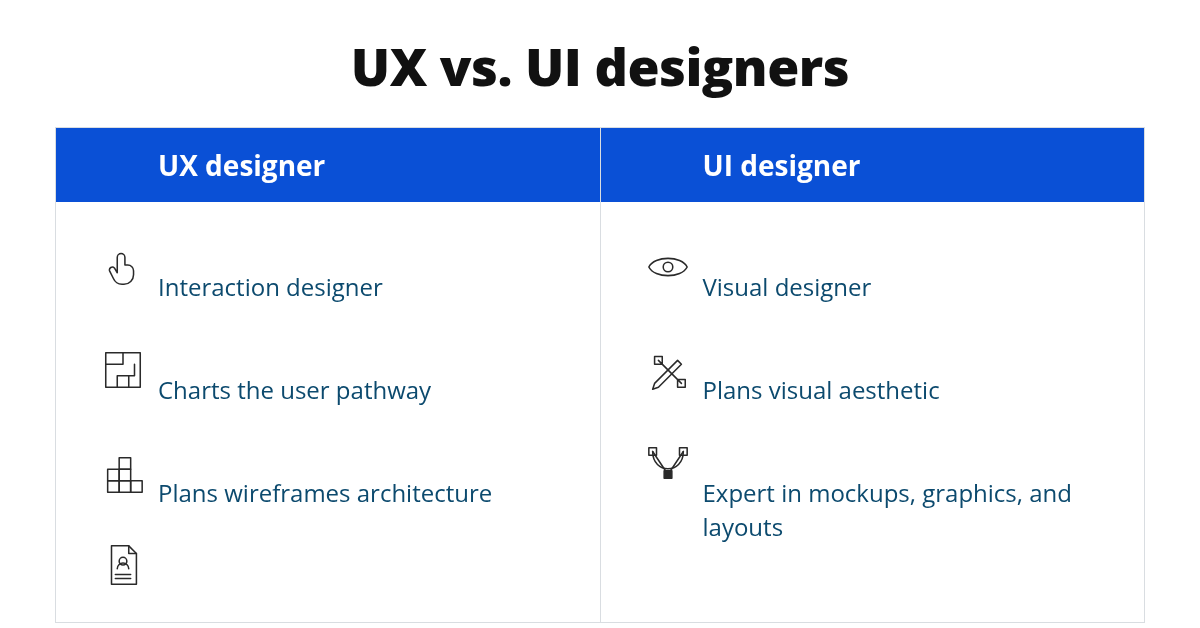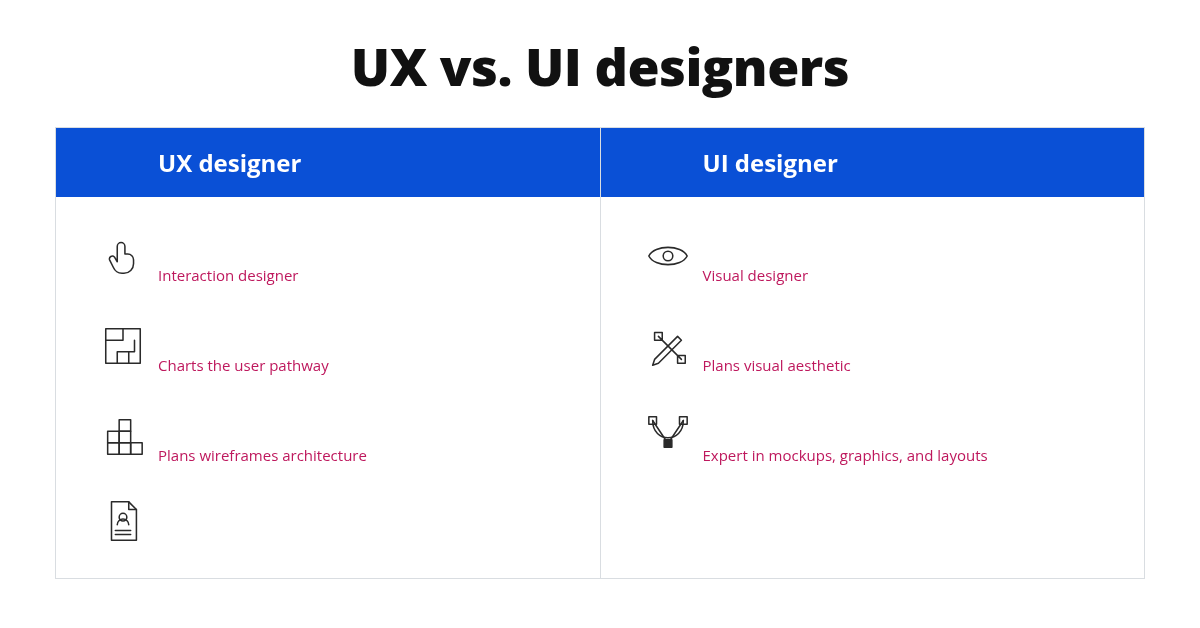--- a/index.html
+++ b/index.html
@@ -36,21 +36,21 @@
     flex: 1 1 50%;
     display: flex;
     flex-direction: column;
   }
   .col.left {
     border-right: 1px solid #d9dde1;
   }
   .col-header {
     background: #0a50d6;
     color: #ffffff;
-    font-size: 24px;
+    font-size: 28px;
     font-weight: 700;
     padding: 18px 0 18px 102px;
     box-sizing: border-box;
   }
   .col-body {
     padding: 28px 40px 34px 32px;
     box-sizing: border-box;
   }
   .row {
     display: flex;
@@ -69,22 +69,22 @@
   .icon-cell svg {
     width: 46px;
     height: 46px;
     stroke: #2a2a2a;
     fill: none;
     stroke-width: 1.6;
     stroke-linecap: round;
     stroke-linejoin: round;
   }
   .text-cell {
-    font-size: 15px;
-    color: #be185d;
+    font-size: 24px;
+    color: #0c4a6e;
     line-height: 1.45;
     font-weight: 400;
     max-width: 380px;
     margin-top: 40px;
   }
 </style>
 </head>
 <body>
 
 <div class="page">

